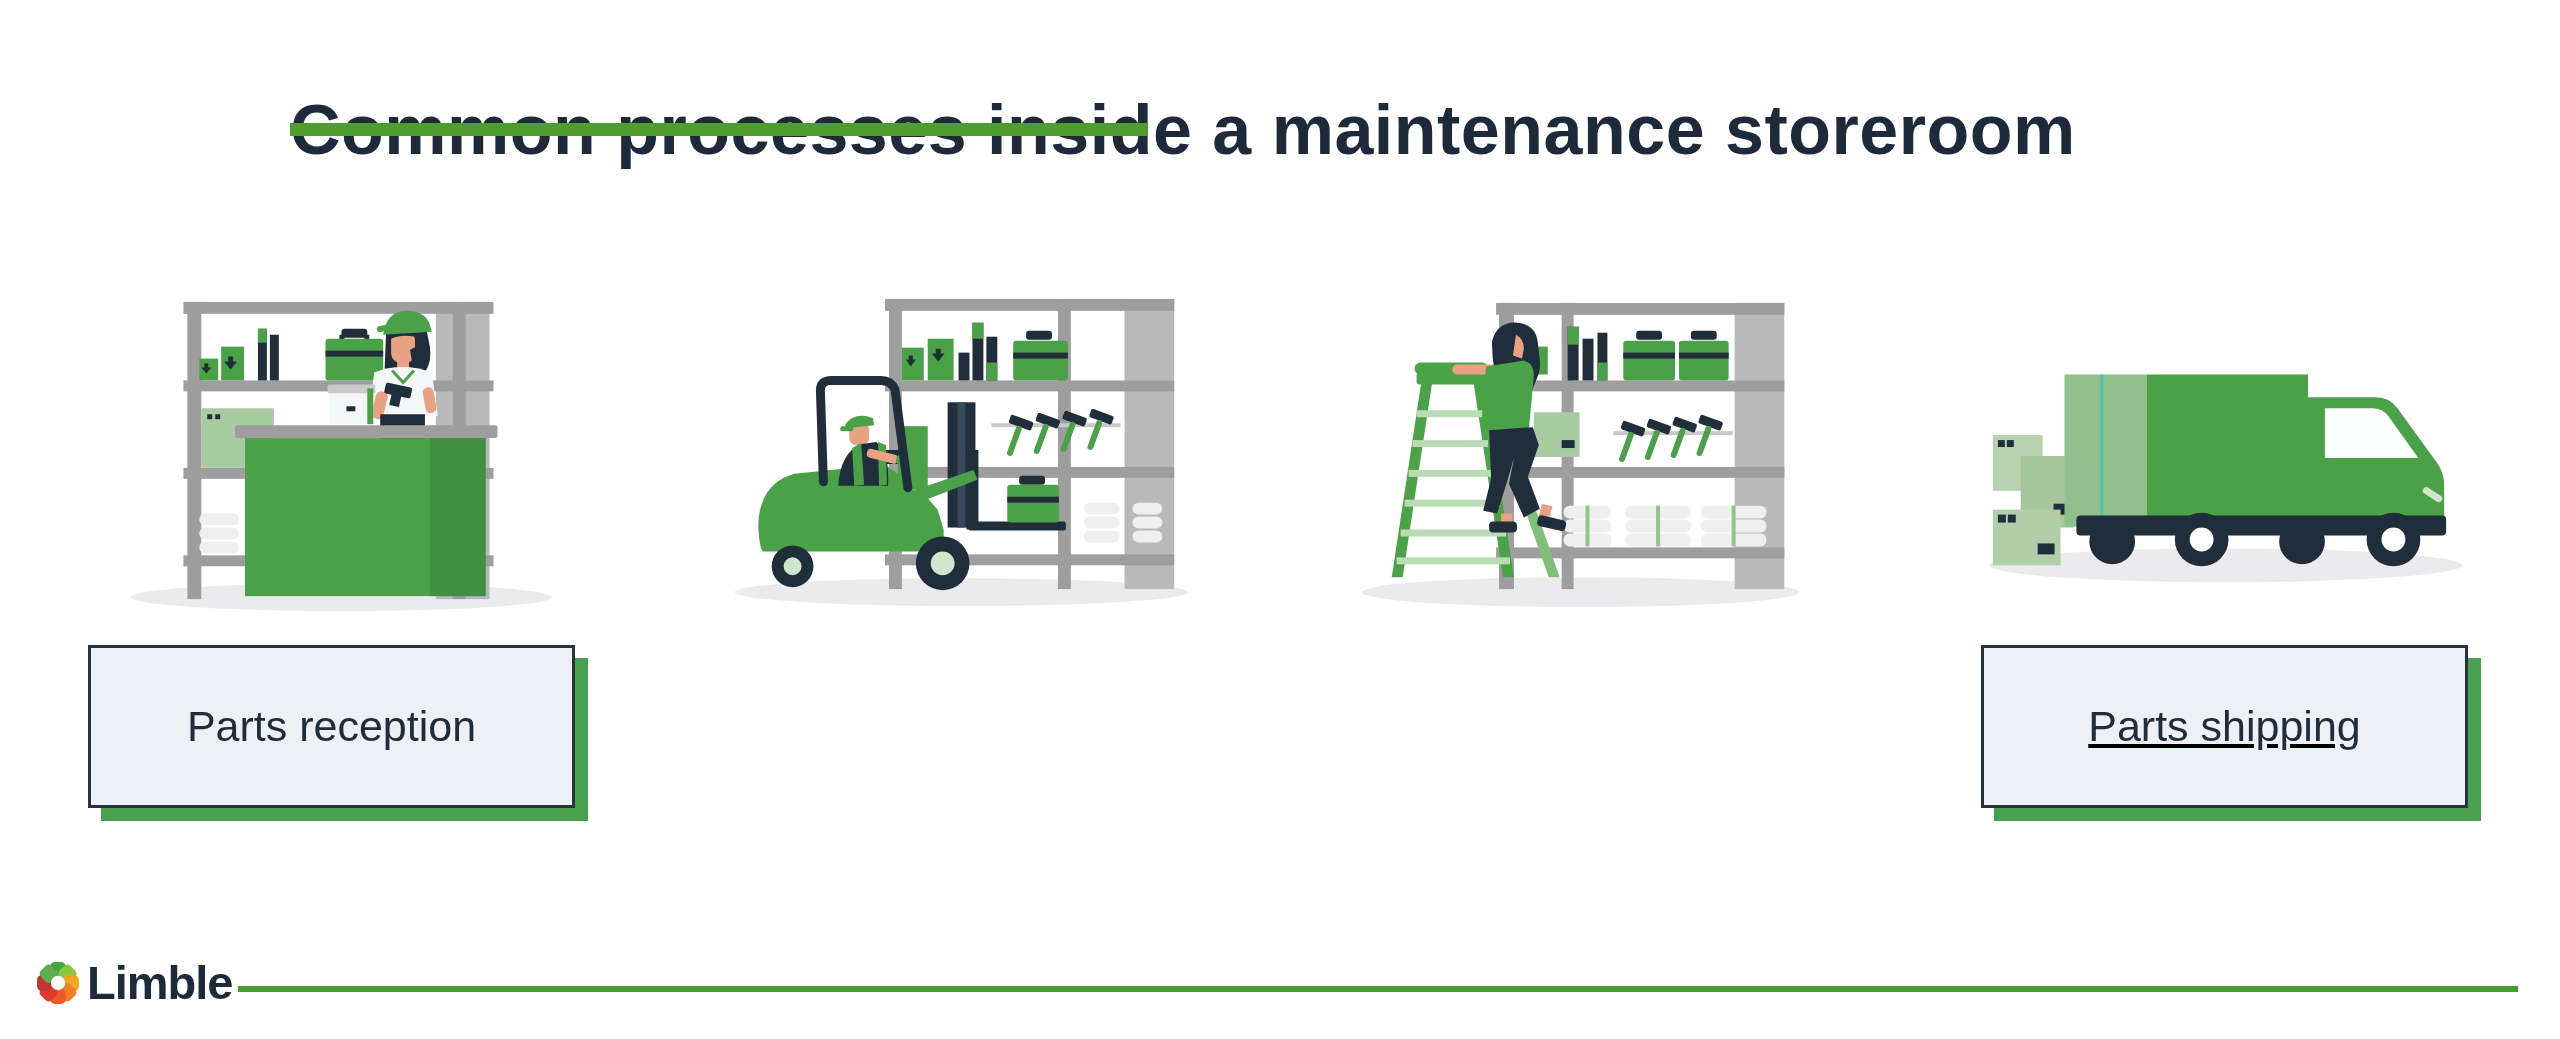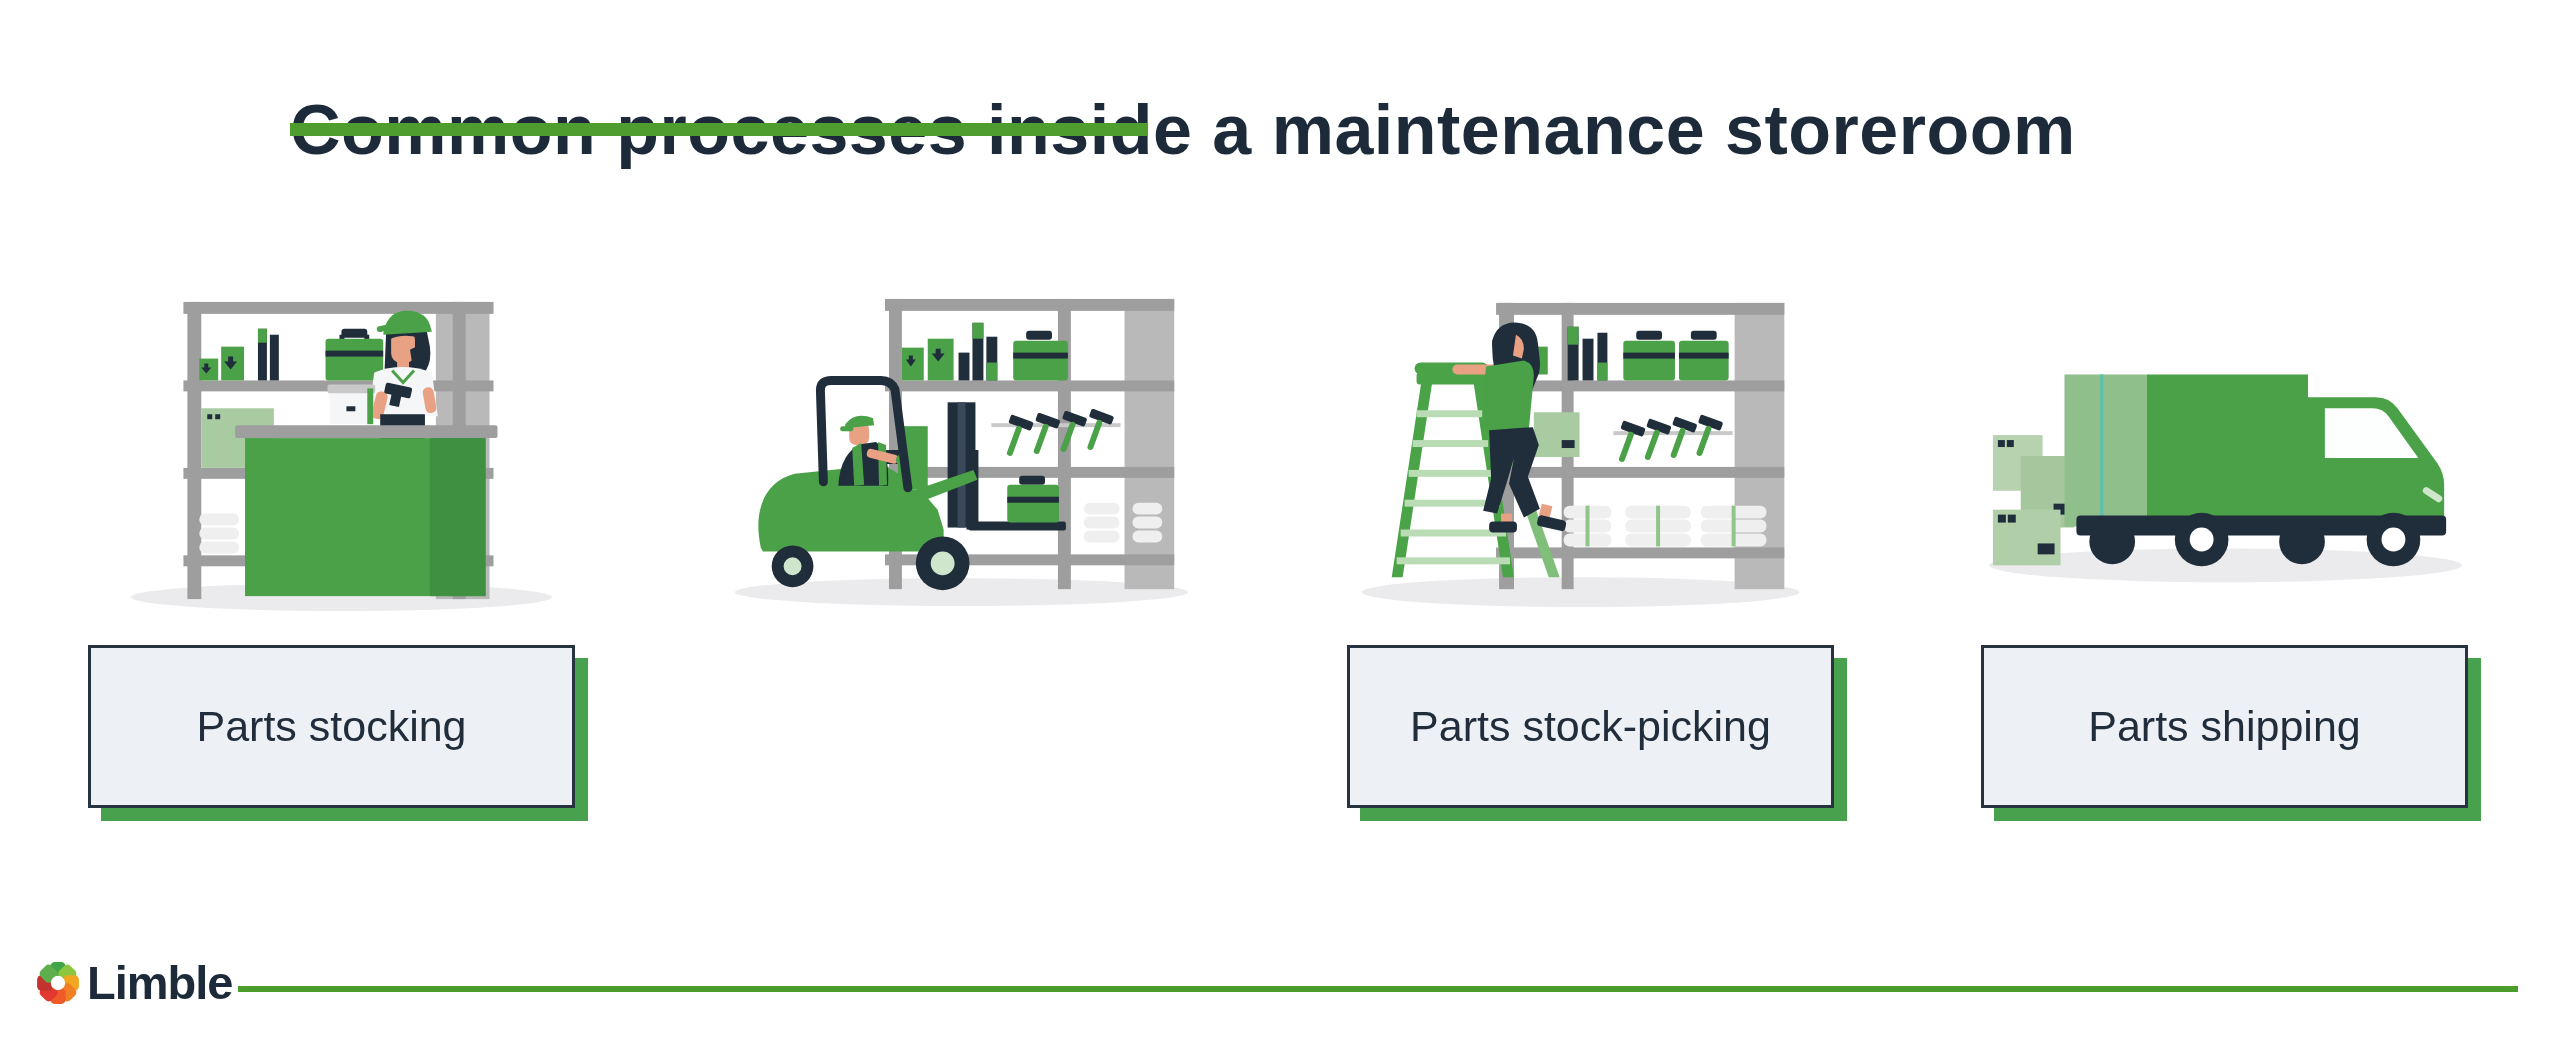--- a/index.html
+++ b/index.html
@@ -2,21 +2,21 @@
 <html><head>
 <meta charset="utf-8">
 <style>
   html,body{margin:0;padding:0;background:#fff;}
   .canvas{position:relative;width:2560px;height:1039px;background:#ffffff;overflow:hidden;
           font-family:"Liberation Sans",sans-serif;}
   .title{position:absolute;left:290px;top:48px;font-size:70px;line-height:70px;font-weight:800;
          color:#1d2a39;letter-spacing:.5px;white-space:nowrap;}
   .title-underline{position:absolute;left:290px;top:123px;width:858px;height:13px;background:#4f9d2e;}
   .step{position:absolute;top:290px;width:487px;}
-  .step-1{left:88px;} .step-2{left:723px;} .step-3{left:1347px;} .step-4{left:1981px;}
+  .step-1{left:88px;} .step-2{left:723px;} .step-3{left:1347px;} .step-4{left:1981px;text-decoration:underline;}
   .illustration{display:block;width:487px;height:325px;}
   .label-box{margin-top:30px;box-sizing:border-box;width:100%;height:163px;background:#edf1f6;
              border:3px solid #27333f;box-shadow:13px 13px 0 0 #48a14c;display:flex;align-items:center;
              justify-content:center;text-align:center;font-size:43px;line-height:1.26;font-weight:500;
              color:#212d3b;padding:0 18px;}
   .footer-brand{position:absolute;left:36px;top:955px;display:flex;align-items:center;gap:7px;}
   .brand-word{font-size:47px;font-weight:700;color:#1d2a39;letter-spacing:-1px;text-align:center;}
   .footer-line{position:absolute;left:238px;top:986px;width:2280px;height:6px;background:#4a9c2b;}
   
   .g{fill:#4aa147}.gd{fill:#3f9040}.lg{fill:#a9cba2}.nv{fill:#202d3b}.sk{fill:#e9a184}
@@ -81,21 +81,21 @@
 
       <rect class="g" x="158" y="148" width="242" height="159"></rect>
       <rect class="gd" x="344" y="148" width="56" height="159"></rect>
       <rect class="gr" x="148" y="135" width="264" height="13" rx="2"></rect>
 
       <rect class="wh" x="243" y="98" width="44" height="36"></rect>
       <rect class="rail" x="241" y="94" width="48" height="9" rx="2"></rect>
       <rect class="g" x="281" y="98" width="6" height="36"></rect>
       <rect class="nv" x="260" y="116" width="9" height="5"></rect>
     </svg>
-    <div class="label-box">Parts stocking</div>
+    <div class="label-box">Parts reception</div>
   </div>
 
   <div class="step step-2">
     <svg class="illustration" viewBox="0 0 490 325" preserveAspectRatio="xMidYMid meet">
       <ellipse class="sh" cx="240" cy="303" rx="228" ry="14"></ellipse>
 
       <rect class="grl" x="404" y="8" width="50" height="292"></rect>
       <rect class="gr" x="167" y="8" width="13" height="292"></rect>
       <rect class="gr" x="337" y="8" width="13" height="292"></rect>
       <rect class="gr" x="163" y="8" width="291" height="12"></rect>
@@ -247,21 +247,20 @@
       <rect class="nv" x="176" y="56" width="15" height="18" rx="4"></rect>
       <path class="nv" d="M146,50 q6,-20 26,-18 q18,2 20,20 l2,18 q1,10 -3,18 l-8,20 -26,2 q-12,-32 -11,-60 z"></path>
       <path class="sk" d="M170,44 q8,4 8,14 l-2,10 -9,-3 z"></path>
       <path class="g" d="M140,76 l38,-6 q10,3 10,15 l-5,54 -42,2 q-6,-34 -1,-65 z"></path>
       <path class="nv" d="M143,140 l44,-3 6,18 -11,32 12,32 -16,9 -15,-34 5,-26 -7,24 -10,32 -14,-3 8,-32 z"></path>
       <rect class="sk" x="155" y="224" width="11" height="12"></rect>
       <rect class="sk" x="196" y="214" width="11" height="12" transform="rotate(14 196 214)"></rect>
       <rect class="nv" x="143" y="232" width="28" height="11" rx="4"></rect>
       <rect class="nv" x="193" y="225" width="29" height="11" rx="4" transform="rotate(13 193 225)"></rect>
     </svg>
-    <div class="label-box">Parts stock-picking</div>
   </div>
 
   <div class="step step-4">
     <svg class="illustration" viewBox="0 0 490 325" preserveAspectRatio="xMidYMid meet">
       <ellipse class="sh" cx="246" cy="276" rx="238" ry="17"></ellipse>
 
       <rect fill="#b7d2af" x="12" y="145" width="50" height="56"></rect>
       <rect class="nv" x="17" y="150" width="7" height="7"></rect>
         <rect class="nv" x="26" y="150" width="7" height="7"></rect>
       <rect class="nv" x="47" y="176" width="11" height="8"></rect>

